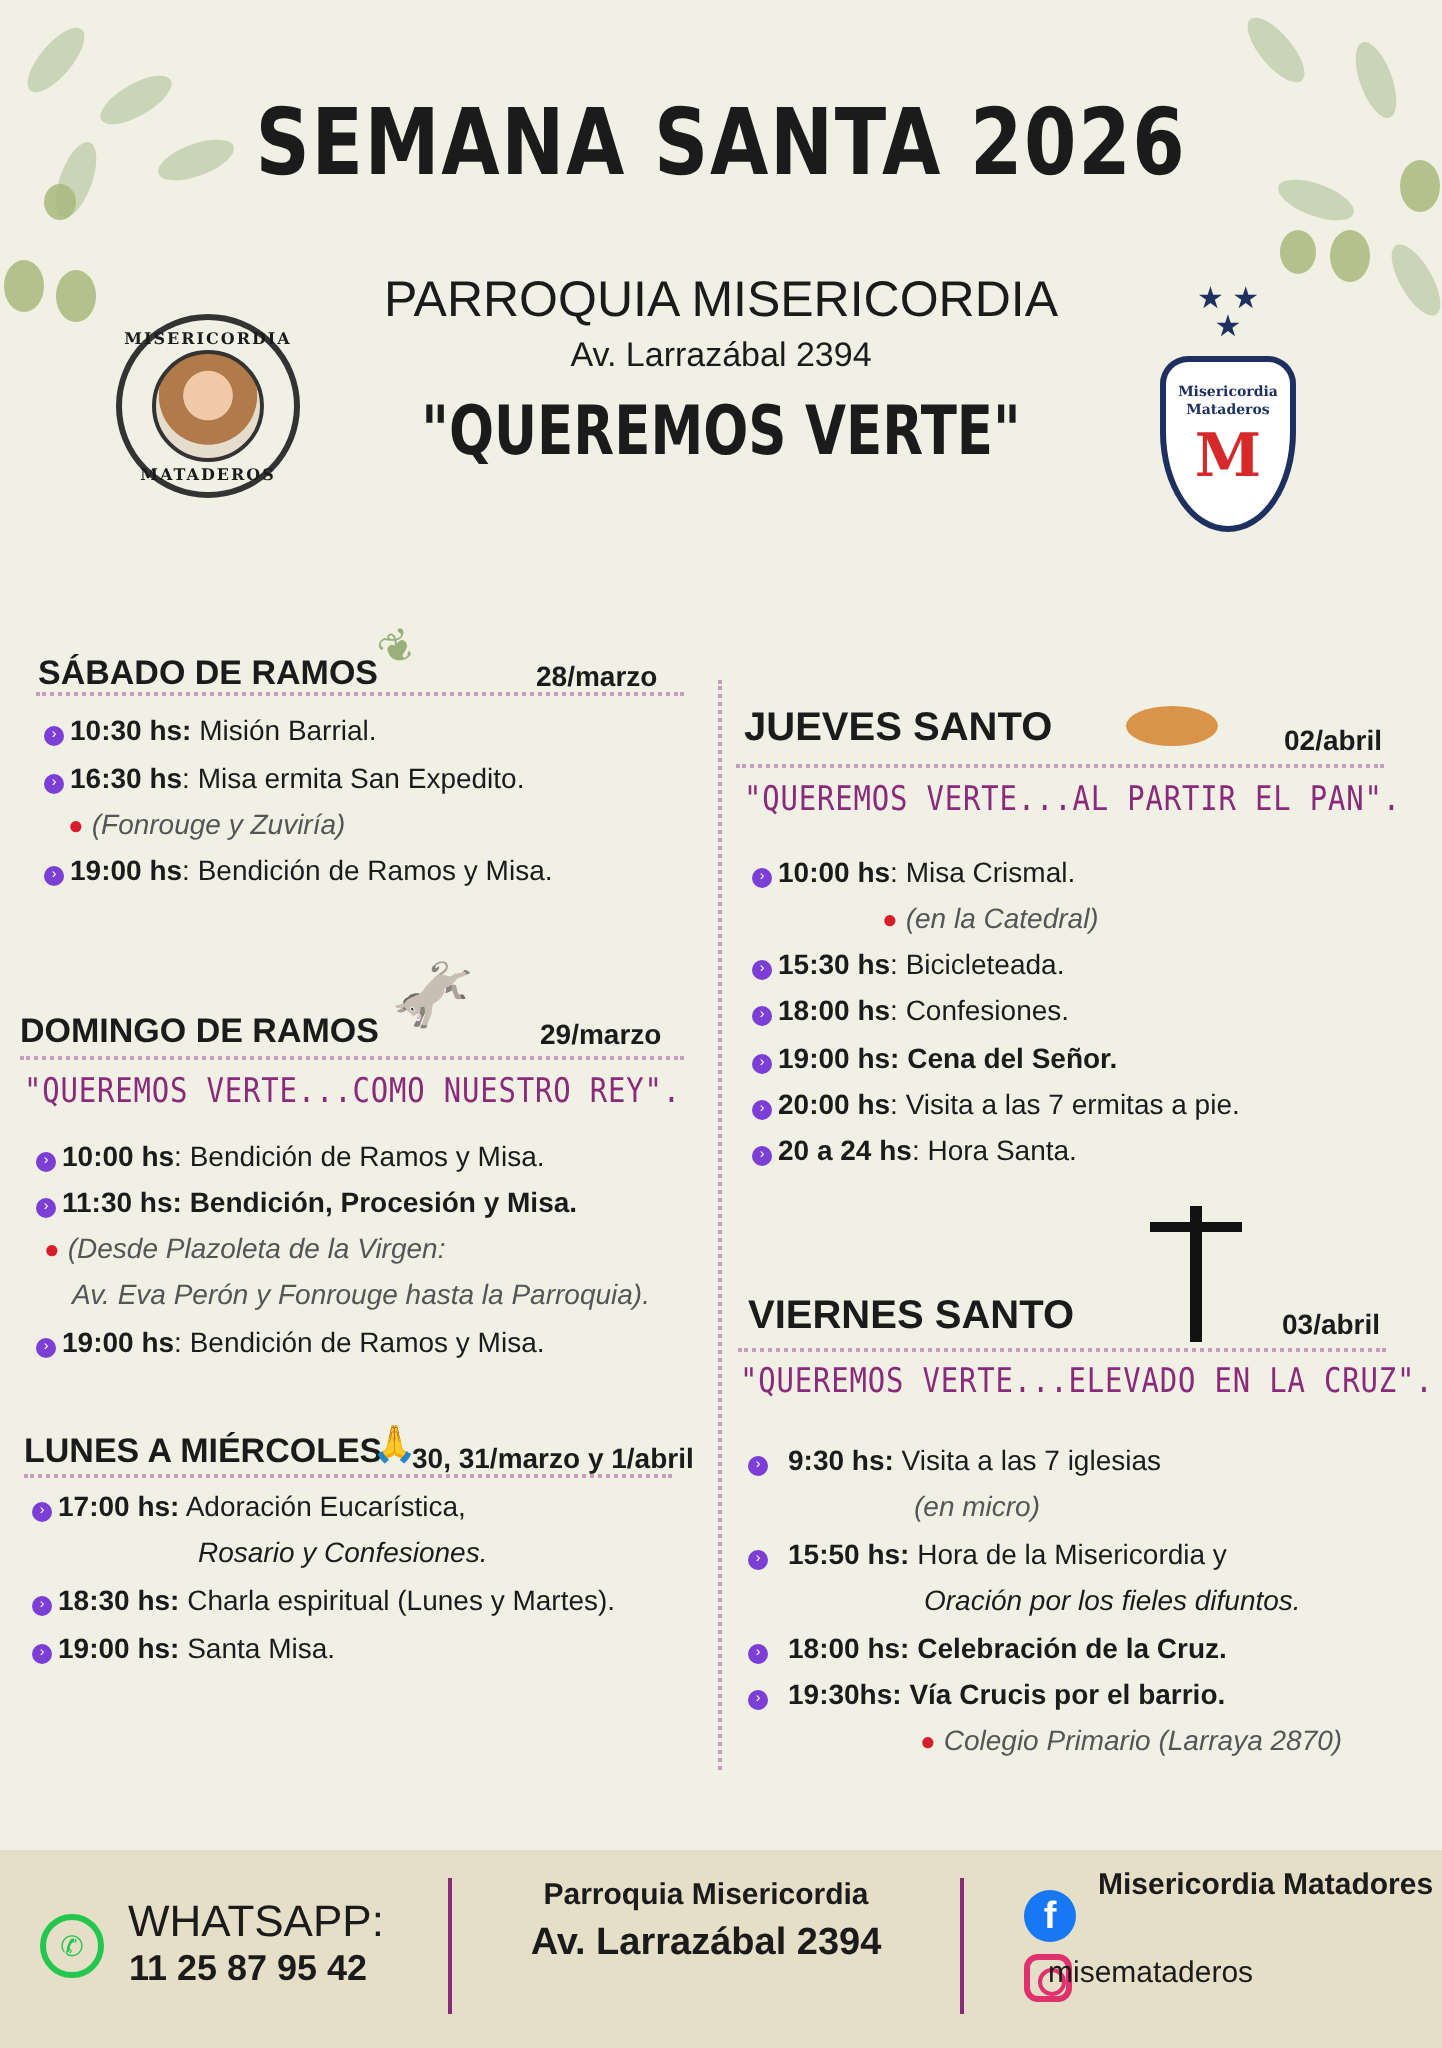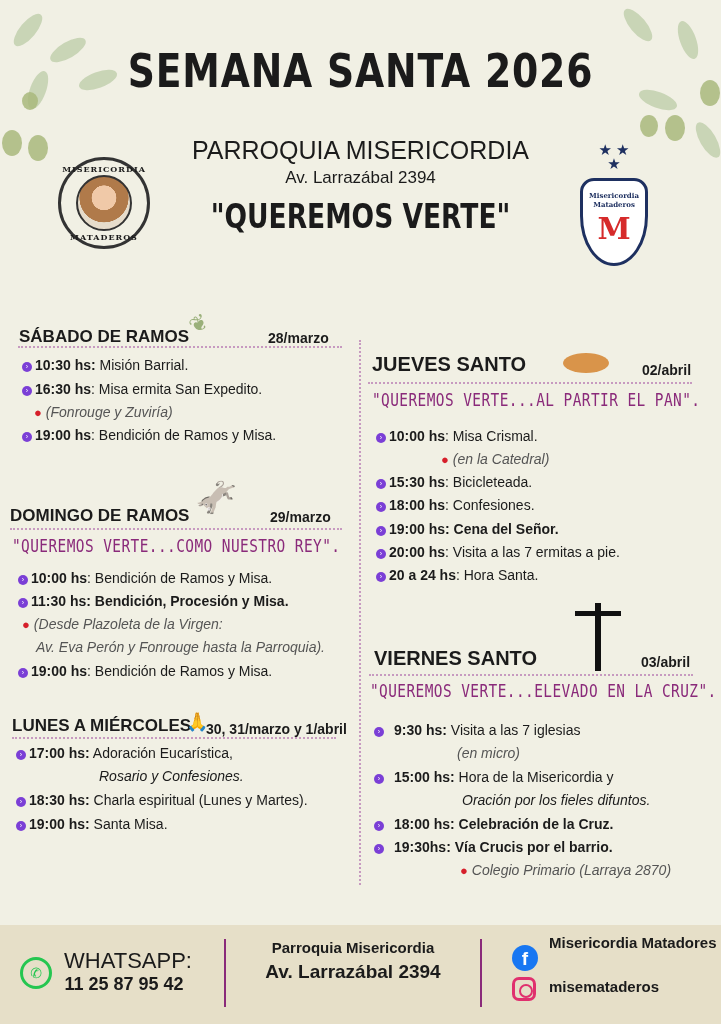--- a/index.html
+++ b/index.html
@@ -124,31 +124,31 @@
 <div class="icon-img" style="left:575px;top:603px;width:46px;height:68px">
   <div style="position:absolute;left:20px;top:0;width:6px;height:68px;background:#111"></div>
   <div style="position:absolute;left:0;top:8px;width:46px;height:5px;background:#111"></div>
 </div>
 <div class="sec-title" style="left:374px;top:647px;font-size:20px">VIERNES SANTO</div>
 <div class="sec-date" style="left:641px;top:654px">03/abril</div>
 <div class="rule" style="left:369px;top:674px;width:324px"></div>
 <div class="quote" style="left:370px;top:681px">"QUEREMOS VERTE...ELEVADO EN LA CRUZ".</div>
 <div class="item" style="left:374px;top:722px"><span class="bullet" style="margin-right:10px">›</span><b>9:30 hs:</b><span> Visita a las 7 iglesias</span></div>
 <div class="note" style="left:457px;top:745px">(en micro)</div>
-<div class="item" style="left:374px;top:769px"><span class="bullet" style="margin-right:10px">›</span><b>15:00 hs:</b><span> Hora de la Misericordia y</span></div>
+<div class="item" style="left:374px;top:769px"><span class="bullet" style="margin-right:10px">›</span><b>15:50 hs:</b><span> Hora de la Misericordia y</span></div>
 <div class="cont" style="left:462px;top:792px">Oración por los fieles difuntos.</div>
 <div class="item" style="left:374px;top:816px"><span class="bullet" style="margin-right:10px">›</span><b>18:00 hs: Celebración de la Cruz.</b><span></span></div>
 <div class="item" style="left:374px;top:839px"><span class="bullet" style="margin-right:10px">›</span><b>19:30hs: Vía Crucis por el barrio.</b><span></span></div>
 <div class="note" style="left:460px;top:862px"><span class="pin">●</span><span>Colegio Primario (Larraya 2870)</span></div>
 
 <div class="footer">
   <div class="wa-icon">✆</div>
   <div style="position:absolute;left:64px;top:23px;width:120px;text-align:right;font-size:22px">WHATSAPP:</div>
   <div style="position:absolute;left:64px;top:49px;width:120px;text-align:center;font-size:18px;font-weight:bold">11 25 87 95 42</div>
   <div class="fdiv" style="left:224px"></div>
   <div style="position:absolute;left:230px;top:14px;width:246px;text-align:center;font-size:15px;font-weight:bold">Parroquia Misericordia</div>
   <div style="position:absolute;left:230px;top:36px;width:246px;text-align:center;font-size:19px;font-weight:bold">Av. Larrazábal 2394</div>
   <div class="fdiv" style="left:480px"></div>
   <div class="fb-icon">f</div>
   <div style="position:absolute;left:549px;top:9px;font-size:15px;font-weight:bold">Misericordia Matadores</div>
   <div class="ig-icon"></div>
-  <div style="position:absolute;left:549px;top:53px;font-size:15px;font-weight:bold">misemataderos</div>
+  <div style="position:absolute;left:524px;top:53px;font-size:15px;font-weight:normal">misemataderos</div>
 </div>
 
 </body></html>

